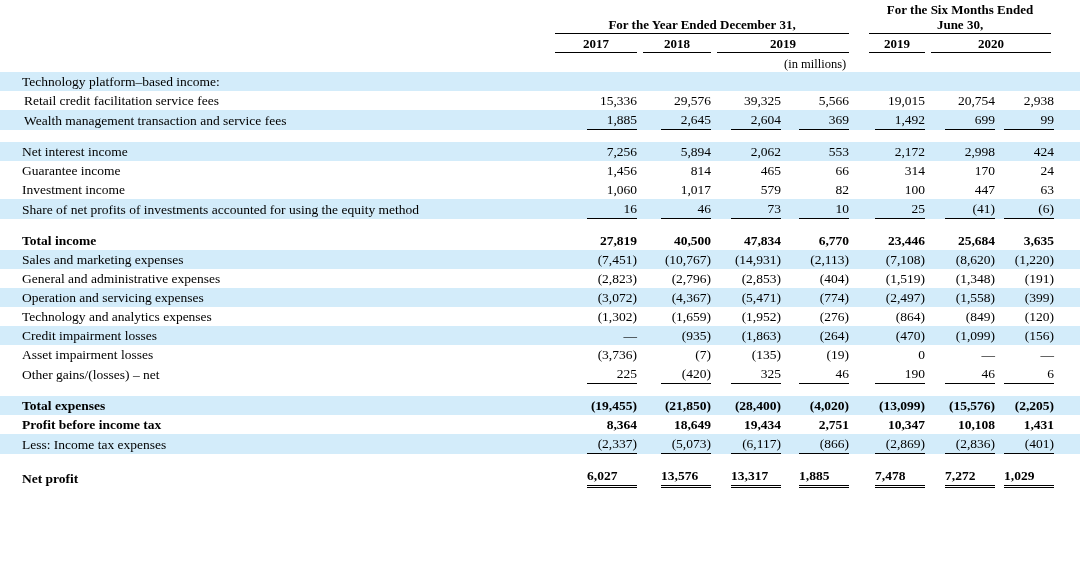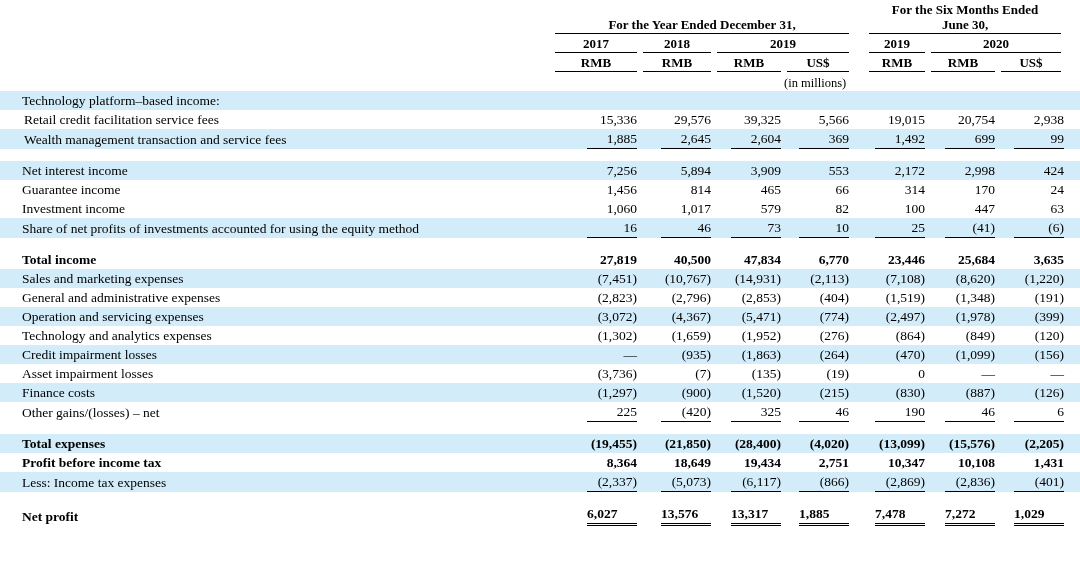--- a/index.html
+++ b/index.html
@@ -5,21 +5,21 @@
   html,body{margin:0;padding:0;background:#ffffff;}
   body{width:1080px;height:583px;overflow:hidden;color:#000;
        font-family:"Liberation Serif", serif;}
   table{border-collapse:collapse;table-layout:fixed;width:1080px;margin-top:2px;}
   td,th{padding:0;font-size:13.5px;line-height:19px;white-space:nowrap;vertical-align:bottom;}
   th{font-weight:bold;font-size:13px;line-height:15px;}
   tr{height:19px;}
   .label{text-align:left;padding-left:22px;}
   .indent{padding-left:24px;}
   .num{text-align:right;padding-right:3px;}
-  .c7{padding-right:16px;}
+  .c7{padding-right:26px;}
   .gap{width:14px;}
   .stripe td{background:#d3ecfa;}
   .bold td{font-weight:bold;}
   .spacer{height:12px;}
   .spacer td{height:12px;line-height:12px;background:#fff;}
   .u{display:inline-block;min-width:50px;text-align:right;border-bottom:1px solid #000;padding-bottom:0;}
   .uu{display:inline-block;min-width:50px;text-align:left;border-bottom:3px double #000;}
   .underlined{border-bottom:1px solid #000;text-align:center;padding-bottom:1px;margin:0 3px;}
   .grouphead{text-align:center;vertical-align:bottom;}
   .unit{font-weight:normal;font-size:12.5px;text-align:left;line-height:16px;}
@@ -68,45 +68,20 @@
       <th class="gap"></th>
       <th class="grouphead">
           <div class="underlined">2019</div>
         </th>
       <th colspan="2" class="grouphead c7">
           <div class="underlined">2020</div>
         </th>
     </tr>
     <tr class="hdr-row">
       <th class="label"></th>
-      <th class="grouphead">
-          <div class="underlined">RMB</div>
-        </th>
-      <th class="grouphead">
-          <div class="underlined">RMB</div>
-        </th>
-      <th class="grouphead">
-          <div class="underlined">RMB</div>
-        </th>
-      <th class="grouphead">
-          <div class="underlined">US$</div>
-        </th>
-      <th class="gap"></th>
-      <th class="grouphead">
-          <div class="underlined">RMB</div>
-        </th>
-      <th class="grouphead">
-          <div class="underlined">RMB</div>
-        </th>
-      <th class="grouphead c7">
-          <div class="underlined">US$</div>
-        </th>
-    </tr>
-    <tr class="hdr-row">
-      <th class="label"></th>
       <th></th>
       <th></th>
       <th></th>
       <th class="unit">(in millions)</th>
       <th class="gap"></th>
       <th></th>
       <th></th>
       <th></th>
     </tr>
   </thead>
@@ -144,21 +119,21 @@
         <td class="num c6"><span class="u">699</span></td>
         <td class="num c7"><span class="u">99</span></td>
       </tr>
       <tr class="spacer">
         <td colspan="9"></td>
       </tr>
       <tr class="stripe">
         <td class="label">Net interest income</td>
         <td class="num c1">7,256</td>
         <td class="num c2">5,894</td>
-        <td class="num c3">3,909</td>
+        <td class="num c3">2,062</td>
         <td class="num c4">553</td>
         <td class="gap"></td>
         <td class="num c5">2,172</td>
         <td class="num c6">2,998</td>
         <td class="num c7">424</td>
       </tr>
       <tr>
         <td class="label">Guarantee income</td>
         <td class="num c1">1,456</td>
         <td class="num c2">814</td>
@@ -228,21 +203,21 @@
         <td class="num c7">(191)</td>
       </tr>
       <tr class="stripe">
         <td class="label">Operation and servicing expenses</td>
         <td class="num c1">(3,072)</td>
         <td class="num c2">(4,367)</td>
         <td class="num c3">(5,471)</td>
         <td class="num c4">(774)</td>
         <td class="gap"></td>
         <td class="num c5">(2,497)</td>
-        <td class="num c6">(1,978)</td>
+        <td class="num c6">(1,558)</td>
         <td class="num c7">(399)</td>
       </tr>
       <tr>
         <td class="label">Technology and analytics expenses</td>
         <td class="num c1">(1,302)</td>
         <td class="num c2">(1,659)</td>
         <td class="num c3">(1,952)</td>
         <td class="num c4">(276)</td>
         <td class="gap"></td>
         <td class="num c5">(864)</td>
@@ -263,31 +238,20 @@
       <tr>
         <td class="label">Asset impairment losses</td>
         <td class="num c1">(3,736)</td>
         <td class="num c2">(7)</td>
         <td class="num c3">(135)</td>
         <td class="num c4">(19)</td>
         <td class="gap"></td>
         <td class="num c5">0</td>
         <td class="num c6">—</td>
         <td class="num c7">—</td>
-      </tr>
-      <tr class="stripe">
-        <td class="label">Finance costs</td>
-        <td class="num c1">(1,297)</td>
-        <td class="num c2">(900)</td>
-        <td class="num c3">(1,520)</td>
-        <td class="num c4">(215)</td>
-        <td class="gap"></td>
-        <td class="num c5">(830)</td>
-        <td class="num c6">(887)</td>
-        <td class="num c7">(126)</td>
       </tr>
       <tr>
         <td class="label">Other gains/(losses) – net</td>
         <td class="num c1"><span class="u">225</span></td>
         <td class="num c2"><span class="u">(420)</span></td>
         <td class="num c3"><span class="u">325</span></td>
         <td class="num c4"><span class="u">46</span></td>
         <td class="gap"></td>
         <td class="num c5"><span class="u">190</span></td>
         <td class="num c6"><span class="u">46</span></td>

